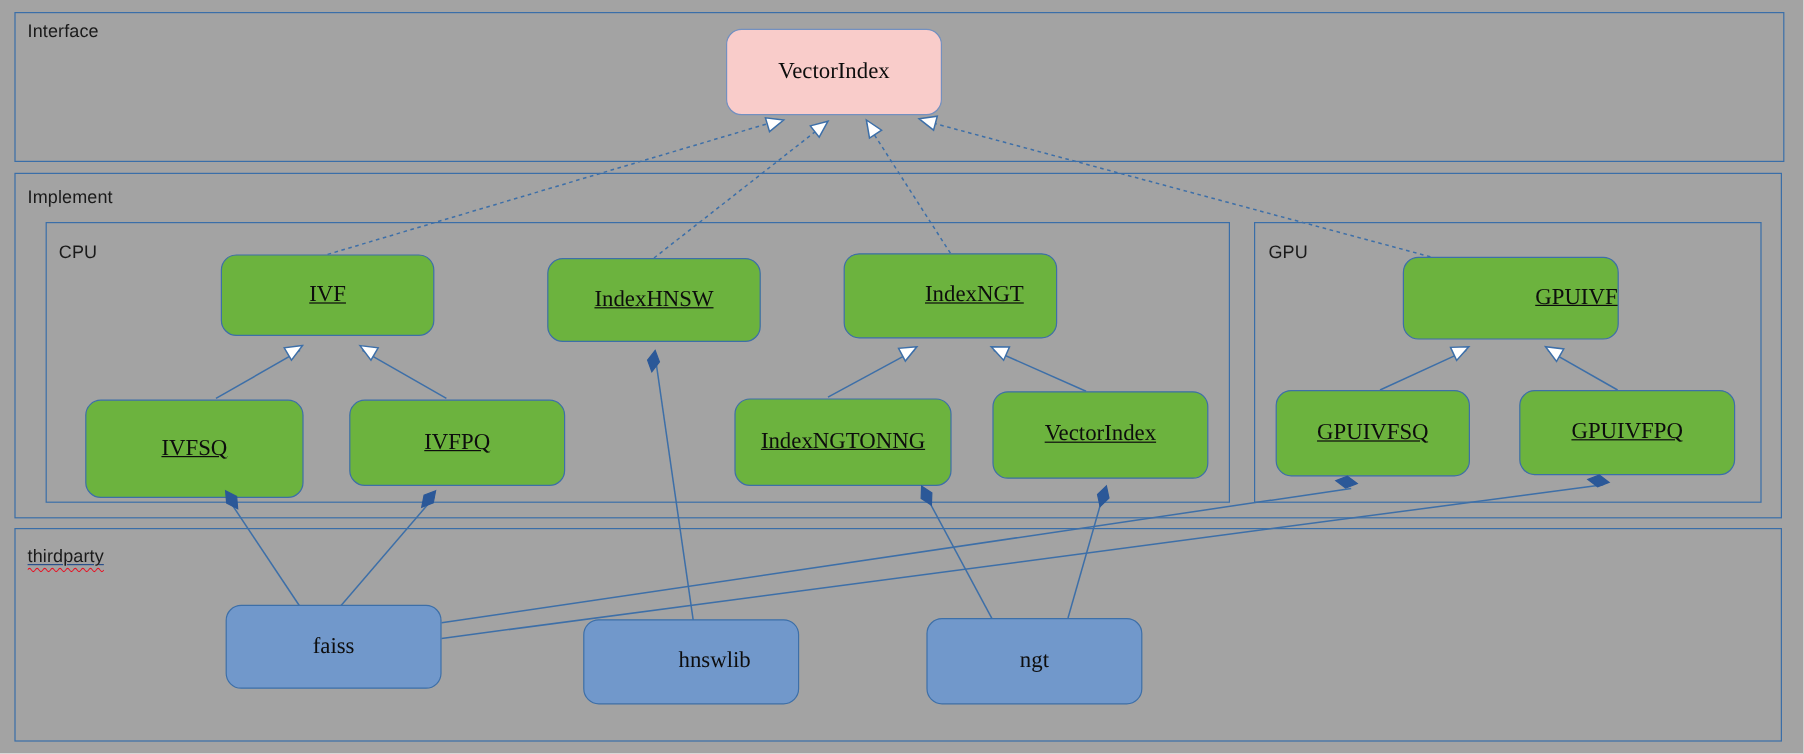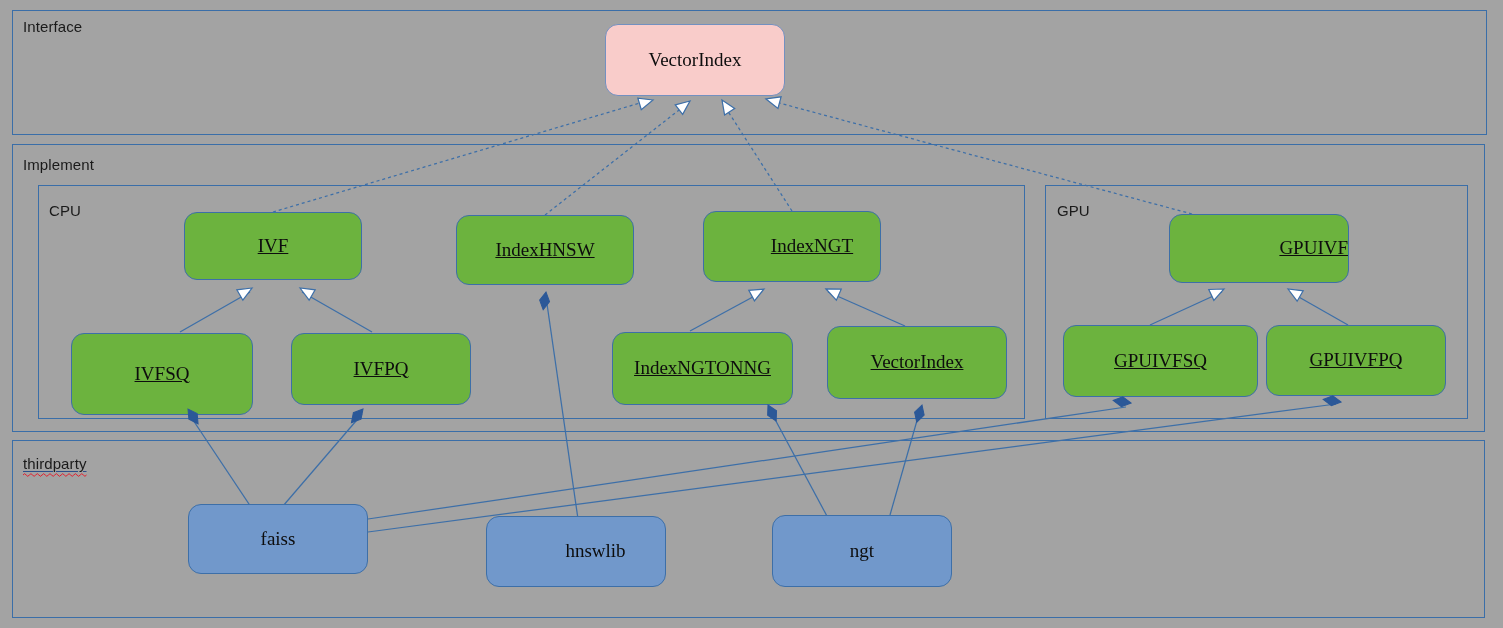--- a/index.html
+++ b/index.html
@@ -190,21 +190,21 @@
   <div class="node impl" style="left:612px; top:332px; width:181px; height:73px;">
     <span>IndexNGTONNG</span>
   </div>
   <div class="node impl" style="left:827px; top:326px; width:180px; height:73px;">
     <span>VectorIndex</span>
   </div>
 
   <div class="node impl" style="left:1169px; top:214px; width:180px; height:69px;justify-content:flex-end;">
     <span>GPUIVF</span>
   </div>
-  <div class="node impl" style="left:1063px; top:325px; width:195px; height:72px;">
+  <div class="node impl" style="left:1063px; top:325px; width:162px; height:72px;">
     <span>GPUIVFSQ</span>
   </div>
   <div class="node third" style="left:188px; top:504px; width:180px; height:70px;">
     <span>faiss</span>
   </div>
 
   <div class="node impl" style="left:1266px; top:325px; width:180px; height:71px;">
     <span>GPUIVFPQ</span>
   </div>
   <div class="node third" style="left:486px; top:516px; width:180px; height:71px;padding-left:39px;">

